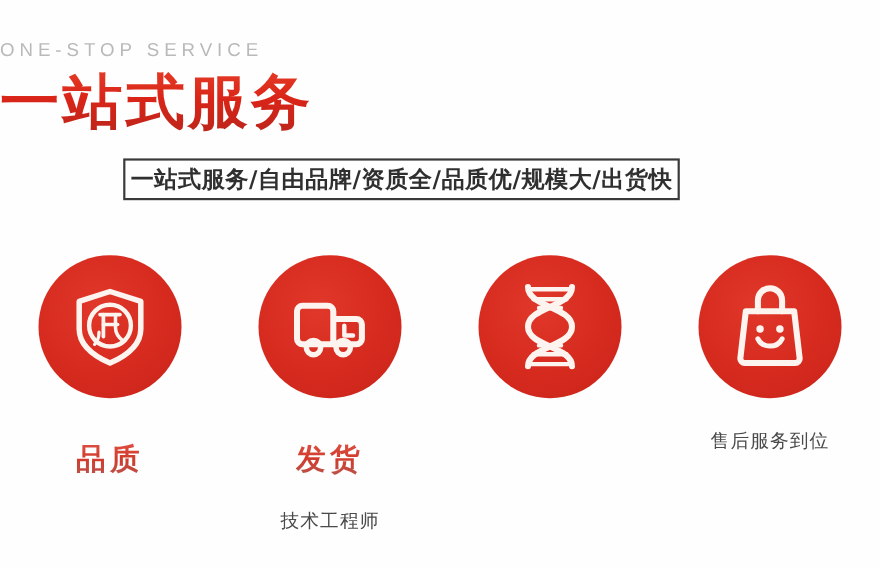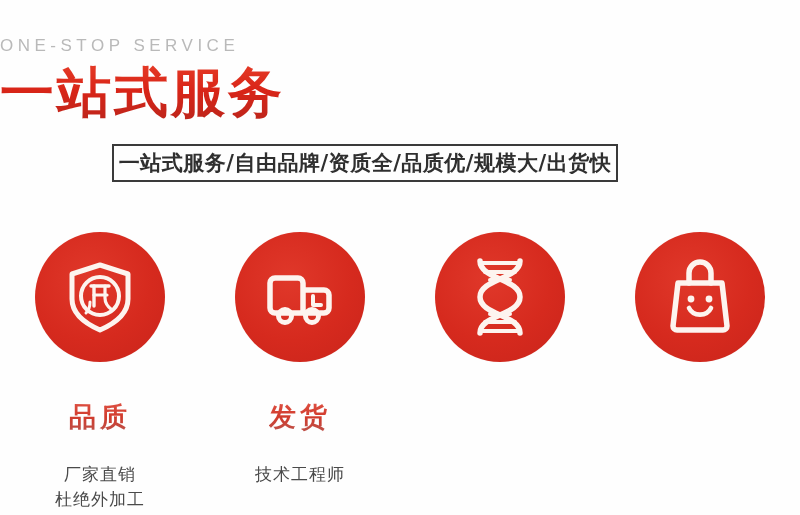--- a/index.html
+++ b/index.html
@@ -143,22 +143,20 @@
         <path d="M39 7 L67 16 V41 C67 55 55 65 39 72 C23 65 11 55 11 41 V16 Z" fill="none" stroke="#fdf4ef" stroke-width="5" stroke-linejoin="round" stroke-linecap="round"></path>
         <circle cx="39" cy="38" r="19" fill="none" stroke="#fdf4ef" stroke-width="4"></circle>
         <path d="M30 28 H48" stroke="#fdf4ef" stroke-width="3.4" stroke-linecap="round"></path>
         <path d="M33 28 V48" stroke="#fdf4ef" stroke-width="3.4" stroke-linecap="round"></path>
         <path d="M33 37 H46" stroke="#fdf4ef" stroke-width="3.2" stroke-linecap="round"></path>
         <path d="M44 28 V40 C44 46 47 49 51 52" stroke="#fdf4ef" stroke-width="3.2" fill="none" stroke-linecap="round"></path>
         <path d="M29 44 C29 50 27 53 25 55" stroke="#fdf4ef" stroke-width="3" fill="none" stroke-linecap="round"></path>
       </svg>
     </div>
     <div class="feature-title">品质</div>
-    <div class="feature-desc">厂家直销
-杜绝外加工</div>
   </div>
 
   <div class="feature">
     <div class="circle">
       <svg width="80" height="80" viewBox="0 0 80 80">
         <path d="M10 26 a5 5 0 0 1 5-5 H38 a5 5 0 0 1 5 5 V56 H15 a5 5 0 0 1-5-5 Z" fill="none" stroke="#fdf4ef" stroke-width="5.5" stroke-linejoin="round"></path>
         <path d="M43 33 H64 a5 5 0 0 1 5 5 V51 a5 5 0 0 1-5 5 H43" fill="none" stroke="#fdf4ef" stroke-width="5.5" stroke-linejoin="round"></path>
         <path d="M53 39 V48 H61" fill="none" stroke="#fdf4ef" stroke-width="4" stroke-linecap="round" stroke-linejoin="round"></path>
         <circle cx="25" cy="59" r="6.5" fill="none" stroke="#fdf4ef" stroke-width="5"></circle>
         <circle cx="52" cy="59" r="6.5" fill="none" stroke="#fdf4ef" stroke-width="5"></circle>
@@ -190,15 +188,16 @@
   <div class="feature">
     <div class="circle">
       <svg width="72" height="82" viewBox="0 0 72 82">
         <path d="M25 27 V17 a11 11 0 0 1 22 0 V27" fill="none" stroke="#fdf4ef" stroke-width="5.5" stroke-linecap="round"></path>
         <path d="M14 27 H58 L63 70 a4 4 0 0 1-4 4 H13 a4 4 0 0 1-4-4 Z" fill="none" stroke="#fdf4ef" stroke-width="5.5" stroke-linejoin="round"></path>
         <circle cx="27" cy="43" r="3.4" fill="#fdf4ef"></circle>
         <circle cx="45" cy="43" r="3.4" fill="#fdf4ef"></circle>
         <path d="M25 52 a12 11 0 0 0 22 0" fill="none" stroke="#fdf4ef" stroke-width="4.6" stroke-linecap="round"></path>
       </svg>
     </div>
+    <div class="feature-desc">售后服务到位</div>
   </div>
 
 </div>
 
 </body></html>

